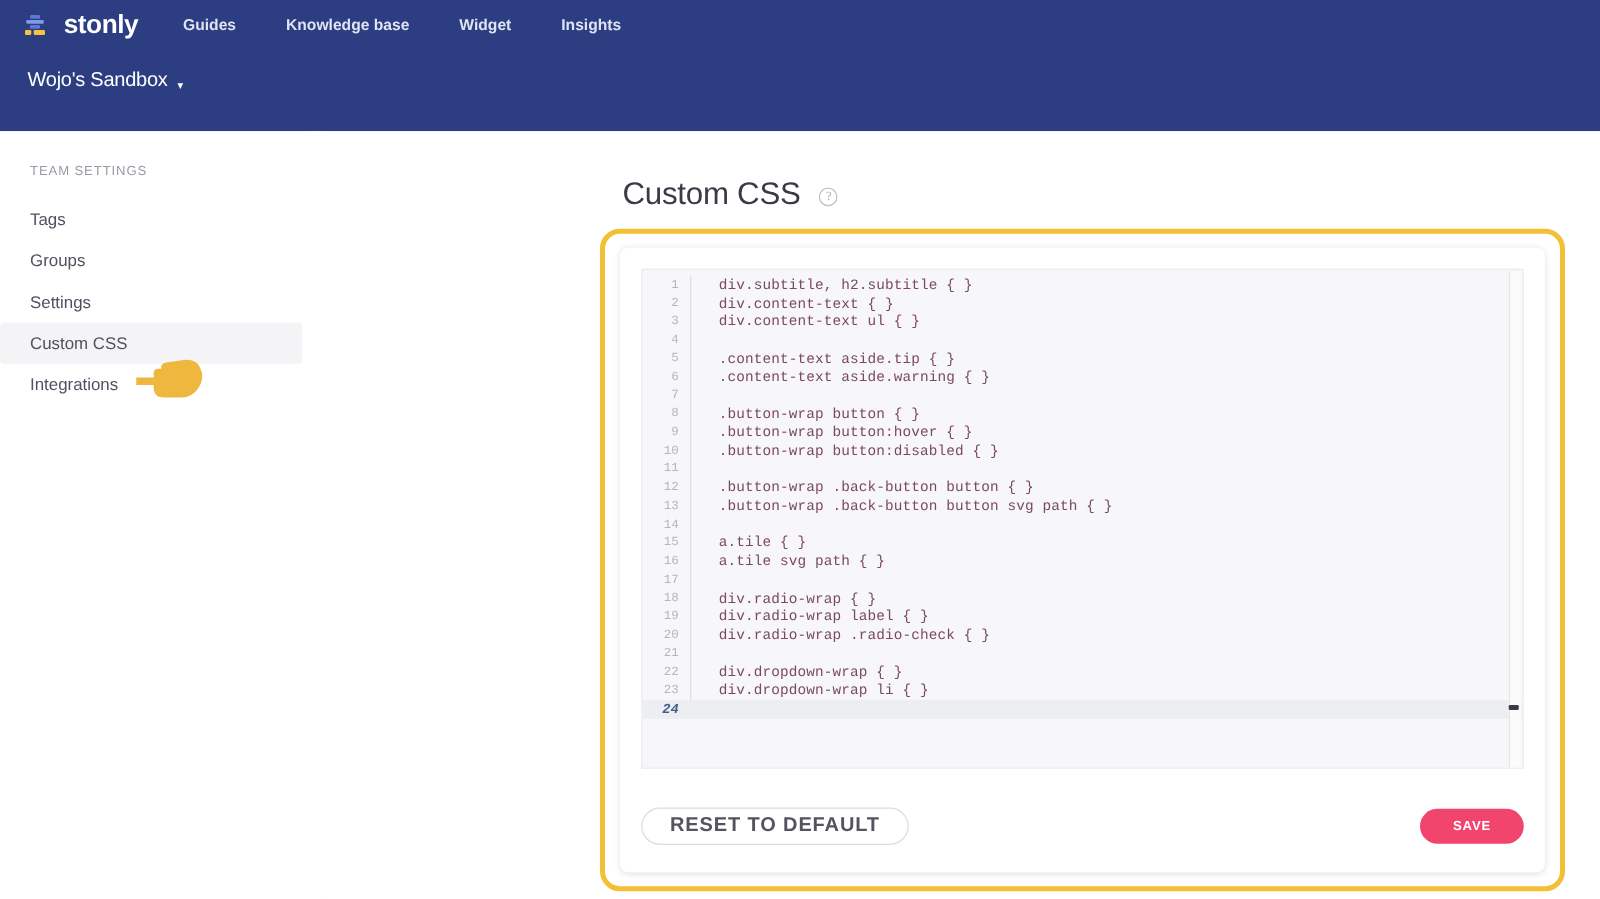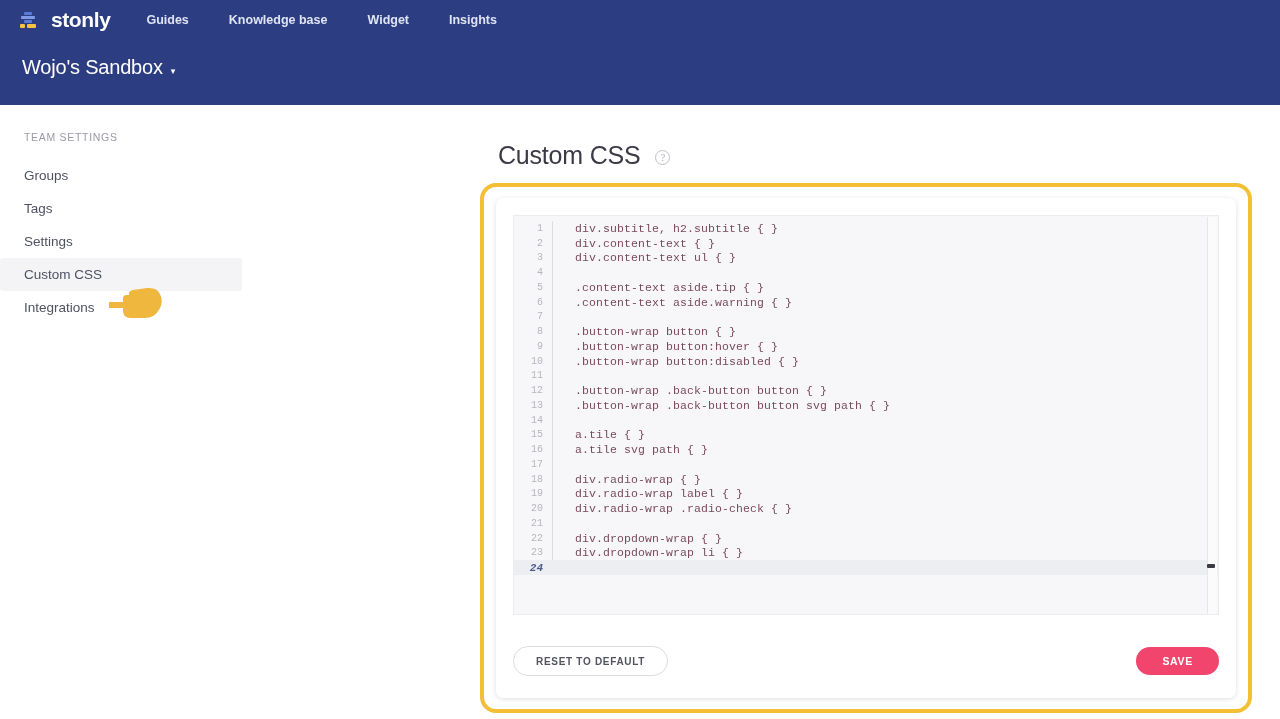--- a/index.html
+++ b/index.html
@@ -70,21 +70,21 @@
   }
 
   .team-row {
     display: flex;
     align-items: center;
     padding-left: 22px;
     margin-top: 16px;
   }
   .team-title {
     color: #ffffff;
-    font-size: 20px;
+    font-size: 16px;
     font-weight: 400;
     letter-spacing: -0.2px;
   }
   .team-caret {
     color: #ffffff;
     font-size: 9px;
     margin-left: 8px;
     margin-top: 6px;
   }
 
@@ -276,21 +276,21 @@
     align-items: center;
     justify-content: space-between;
   }
   .btn-reset {
     height: 30px;
     padding: 0 22px;
     border-radius: 15px;
     border: 1px solid #dcdce1;
     background: #ffffff;
     color: #53545f;
-    font-size: 10px;
+    font-size: 16px;
     font-weight: 700;
     letter-spacing: 0.7px;
     cursor: pointer;
     font-family: "Liberation Sans", sans-serif;
   }
   .btn-save {
     height: 28px;
     padding: 0 26px;
     border-radius: 14px;
     border: none;
@@ -331,24 +331,24 @@
   <div class="team-row">
     <span class="team-title">Wojo's Sandbox</span>
     <span class="team-caret">▾</span>
   </div>
 </div>
 
 <div class="sidebar">
   <div class="sidebar-heading">TEAM SETTINGS</div>
 
   <div class="side-item">
+    <span>Tags</span>
+  </div>
+  <div class="side-item">
     <span>Groups</span>
-  </div>
-  <div class="side-item">
-    <span>Tags</span>
   </div>
   <div class="side-item">
     <span>Settings</span>
   </div>
   <div class="side-item active">
     <span>Custom CSS</span>
   </div>
   <div class="side-item">
     <span>Integrations</span>
   </div>

